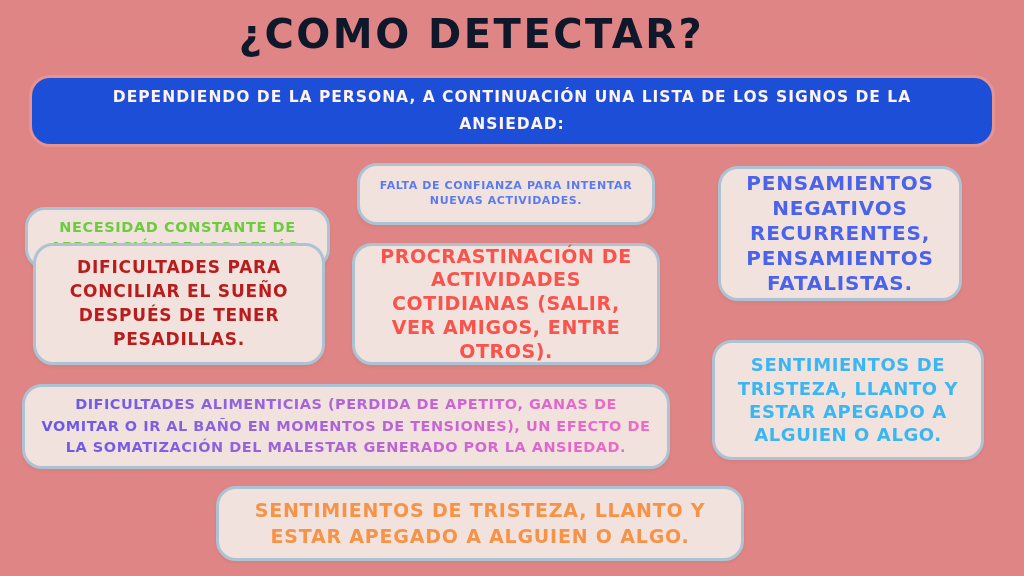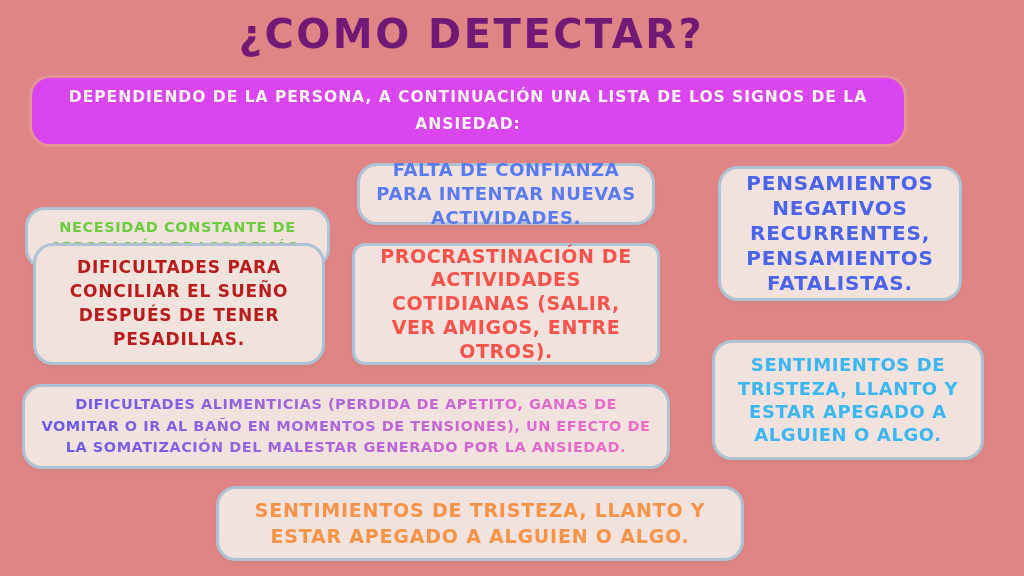--- a/index.html
+++ b/index.html
@@ -25,34 +25,34 @@
   #title {
     position: absolute;
     left: 0;
     top: 12px;
     width: 943px;
     text-align: center;
     font-family: "DejaVu Sans", sans-serif;
     font-weight: 700;
     font-size: 40px;
     letter-spacing: 2.5px;
-    color: #701a75;
+    color: #0f172a;
     text-transform: uppercase;
     line-height: 1.1;
     white-space: nowrap;
   }
 
   
   #banner {
     position: absolute;
     left: 32px;
     top: 78px;
-    width: 872px;
+    width: 960px;
     height: 66px;
-    background: #d946ef;
+    background: #1d4ed8;
     border-radius: 18px;
     box-shadow: 0 0 0 3px rgba(233,160,158,0.55);
     display: flex;
     align-items: center;
     justify-content: center;
     box-sizing: border-box;
     padding: 16px 26px;
   }
   #banner .banner-text {
     color: #fdf3f1;
@@ -85,29 +85,29 @@
     font-family: "DejaVu Sans", sans-serif;
     letter-spacing: 0.4px;
     width: 100%;
   }
 
   
   #card-aprobacion      { left: 25px;  top: 163px; width: 305px; height: 62px; margin-top: 44px; }
   #card-aprobacion .txt { color: #6ccc3e; font-size: 14.5px; line-height: 1.35; letter-spacing: 0.6px; }
 
   #card-confianza       { left: 357px; top: 163px; width: 298px; height: 62px; }
-  #card-confianza .txt  { color: #5a7bf0; font-size: 18px; line-height: 1.35; letter-spacing: 0.6px; }
+  #card-confianza .txt  { color: #5a7bf0; font-size: 11px; line-height: 1.35; letter-spacing: 0.6px; }
 
   #card-pensamientos        { left: 718px; top: 166px; width: 244px; height: 135px; }
   #card-pensamientos .txt   { color: #4a63ea; font-size: 20px; line-height: 1.25; letter-spacing: 0.8px; }
 
   #card-sueno           { left: 33px;  top: 243px; width: 292px; height: 122px; }
   #card-sueno .txt      { color: #b91c1c; font-size: 17px; line-height: 1.4; letter-spacing: 0.8px; }
 
-  #card-procrastinacion      { left: 352px; top: 243px; width: 308px; height: 122px; border-radius: 13px; }
+  #card-procrastinacion      { left: 352px; top: 243px; width: 308px; height: 122px; }
   #card-procrastinacion .txt { color: #f8534c; font-size: 19px; line-height: 1.25; letter-spacing: 0.6px; }
 
   #card-tristeza-cyan        { left: 712px; top: 340px; width: 272px; height: 120px; }
   #card-tristeza-cyan .txt   { color: #3ab6f2; font-size: 18px; line-height: 1.3; letter-spacing: 0.6px; }
 
   #card-alimenticias         { left: 22px;  top: 384px; width: 648px; height: 85px; }
   #card-alimenticias .txt    {
     font-size: 14.5px; line-height: 1.5; letter-spacing: 0.5px;
     background: linear-gradient(90deg, #6556e8 0%, #8a62e0 28%, #b165d8 52%, #d566cf 74%, #f36bc4 100%);
     -webkit-background-clip: text;

